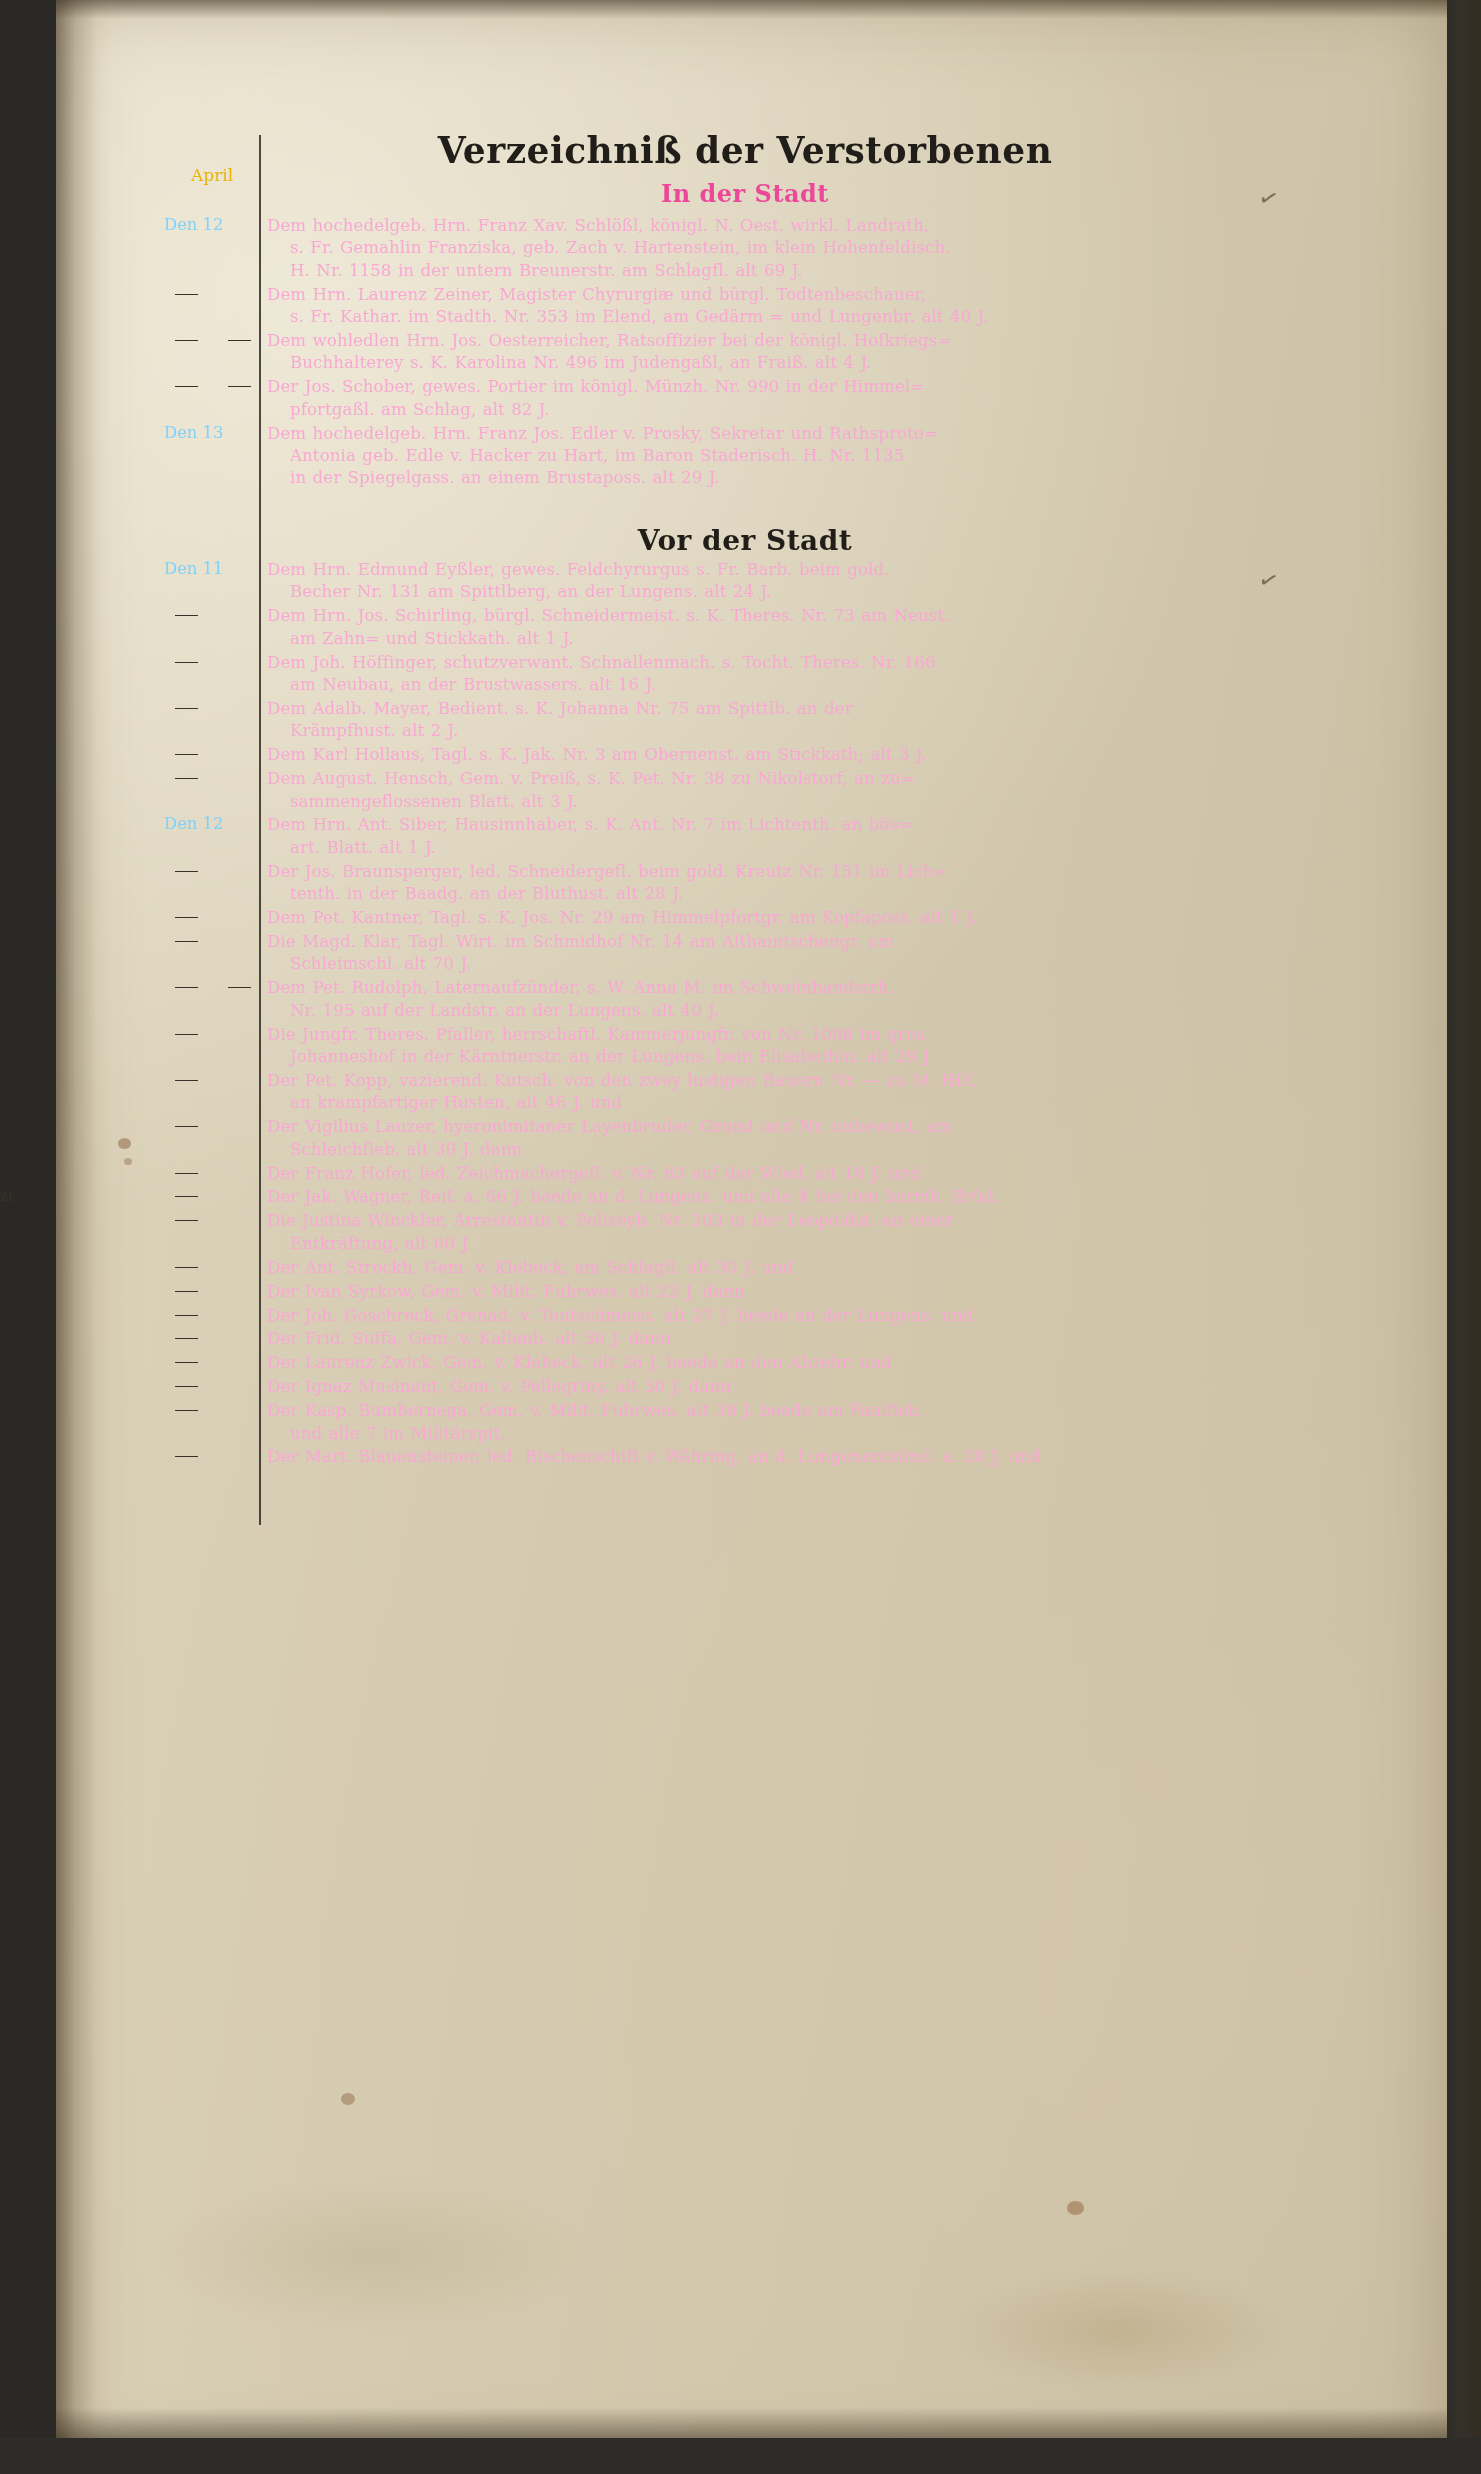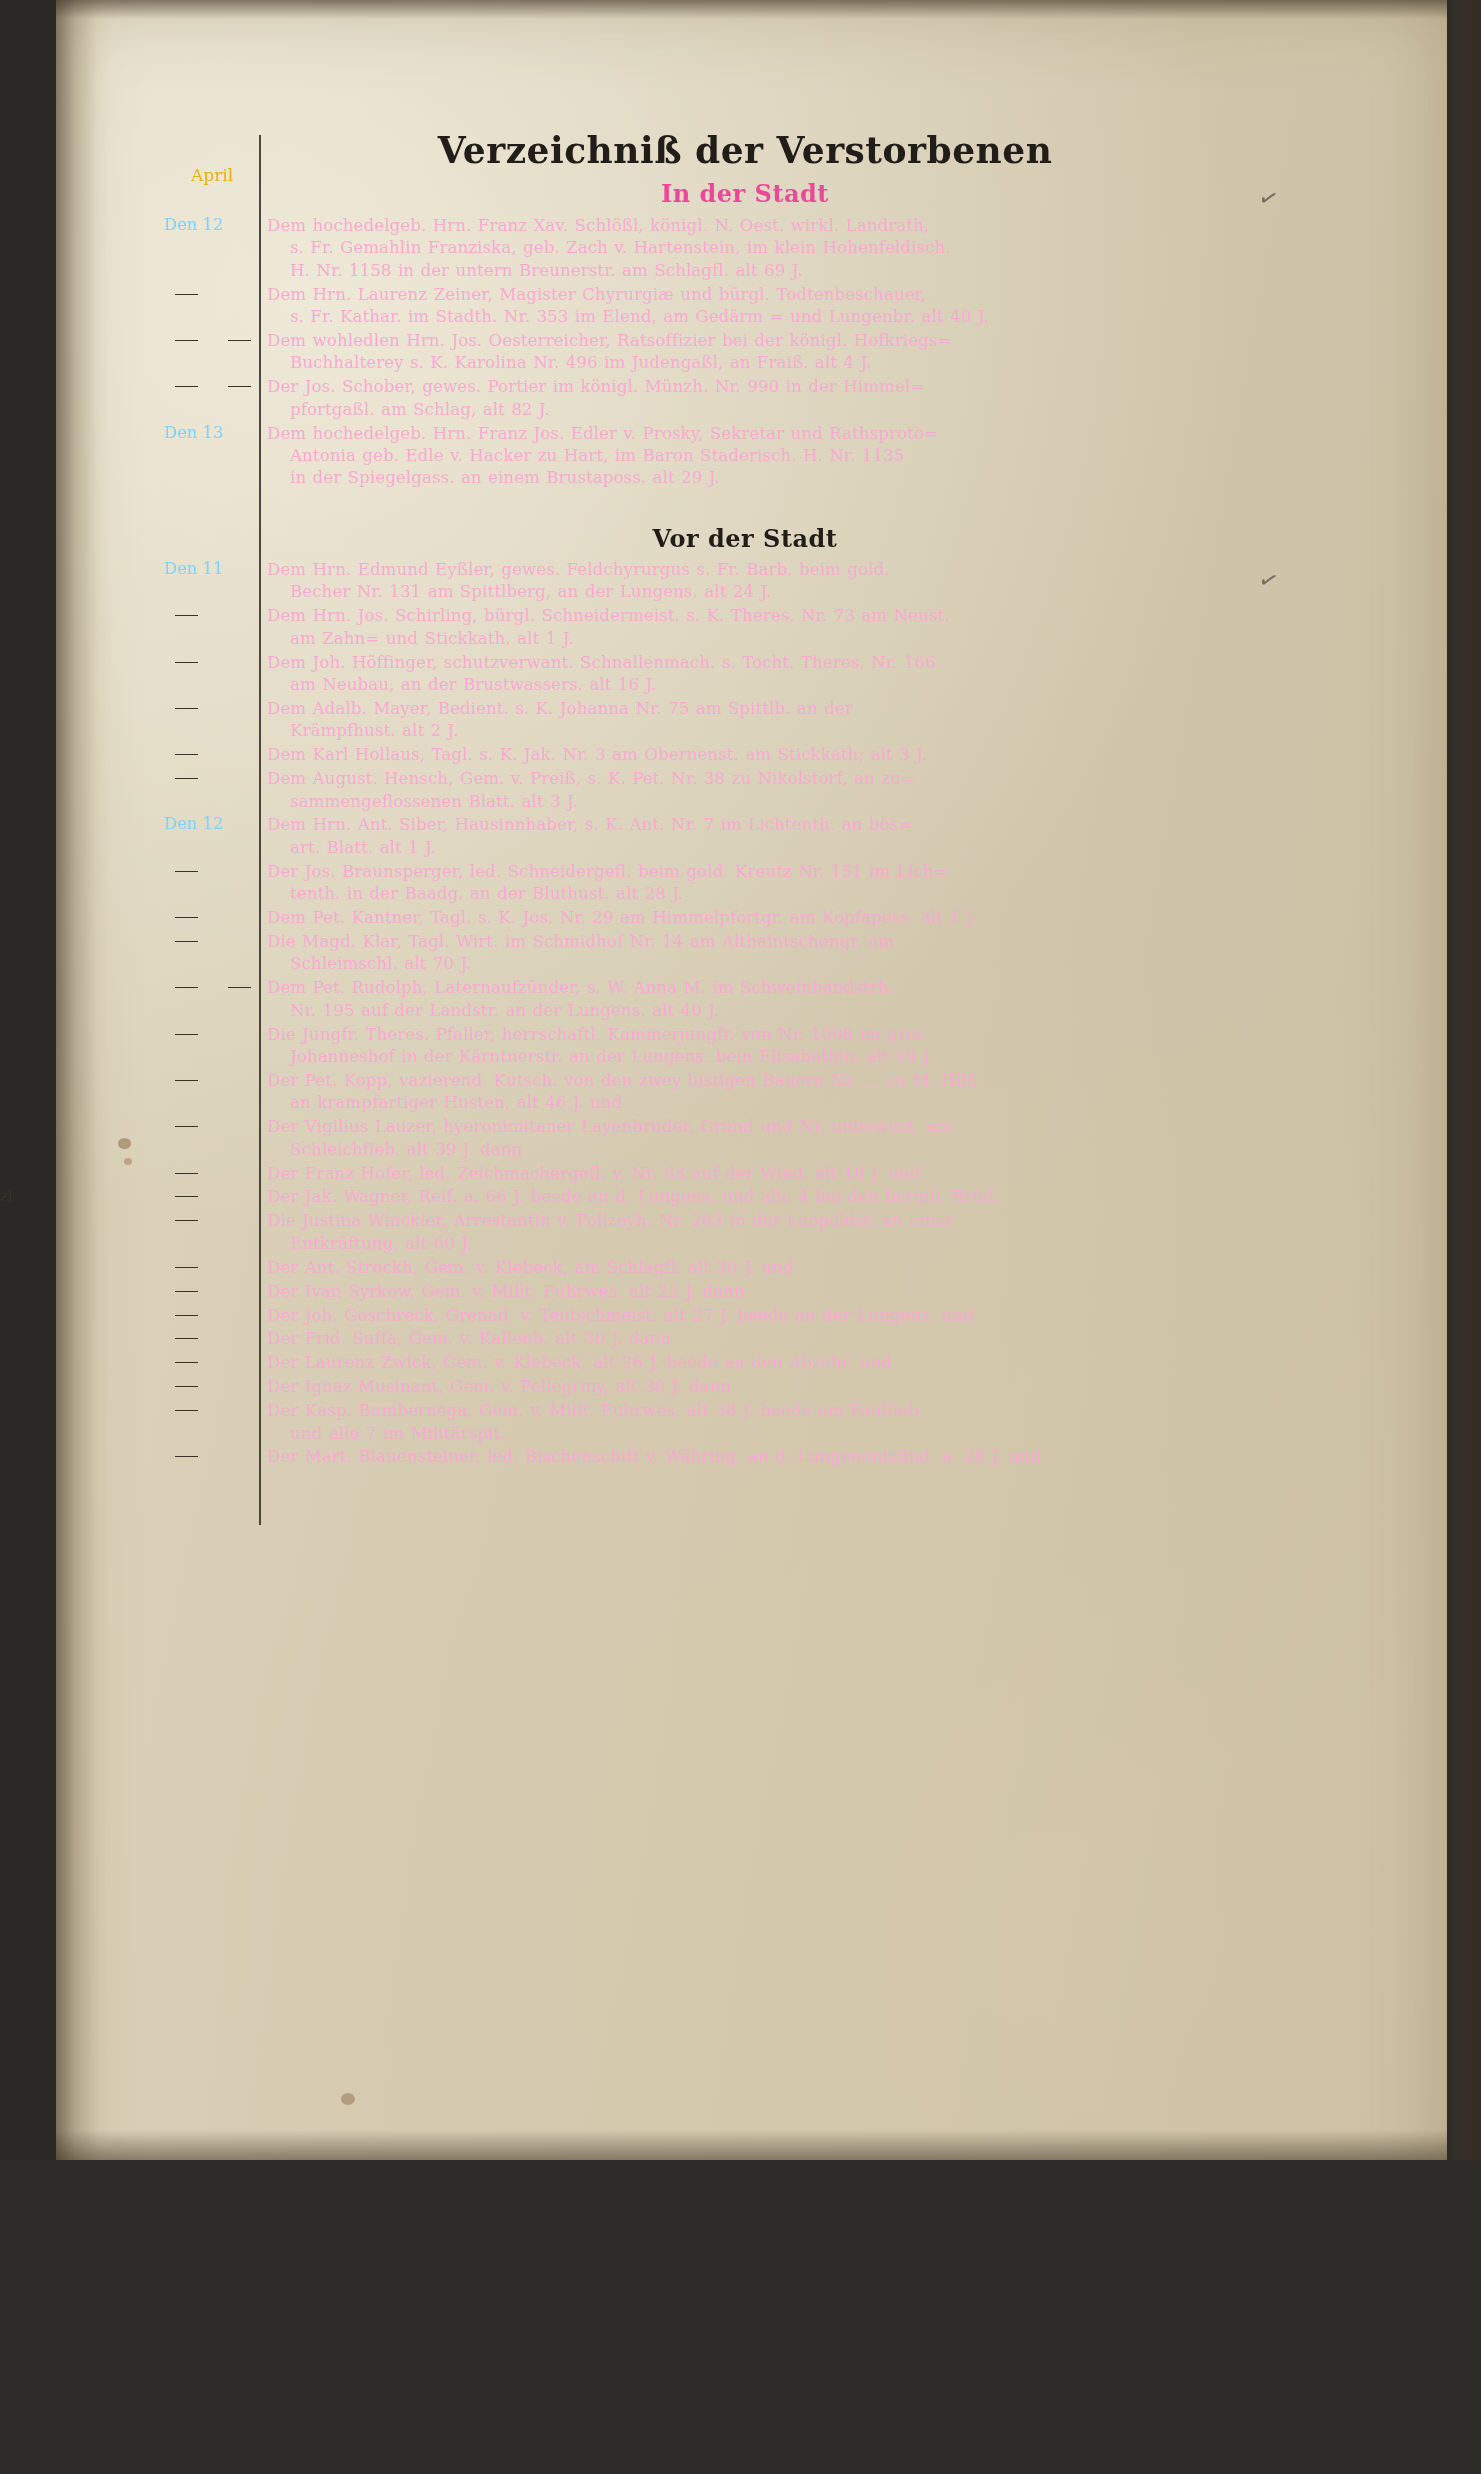--- a/index.html
+++ b/index.html
@@ -12,21 +12,21 @@
     height: 2475px;
     font-family: "DejaVu Serif", serif;
     overflow: hidden;
   }
 
   
   #page {
     position: absolute;
     left: 0; top: 0;
     width: 1481px;
-    height: 2160px;
+    height: 2438px;
     background: #2b2926;
     overflow: hidden;
   }
   .paper {
     position: absolute;
     left: 56px;
     top: 0px;
     width: 1391px;
     height: 2475px;
     background: #d8cfb8;
@@ -96,21 +96,21 @@
     text-align: center;
     font-weight: bold;
     font-size: 24px;
     letter-spacing: 0.5px;
     color: #ec4899;
     margin: 5px 0 3px 0;
   }
   .subhead2 {
     text-align: center;
     font-weight: bold;
-    font-size: 24px;
+    font-size: 28px;
     letter-spacing: 0.5px;
     color: #211d18;
     margin: 8px 0 5px 0;
   }
 
   
   .month {
     position: absolute;
     left: 191px;
     top: 165px;

